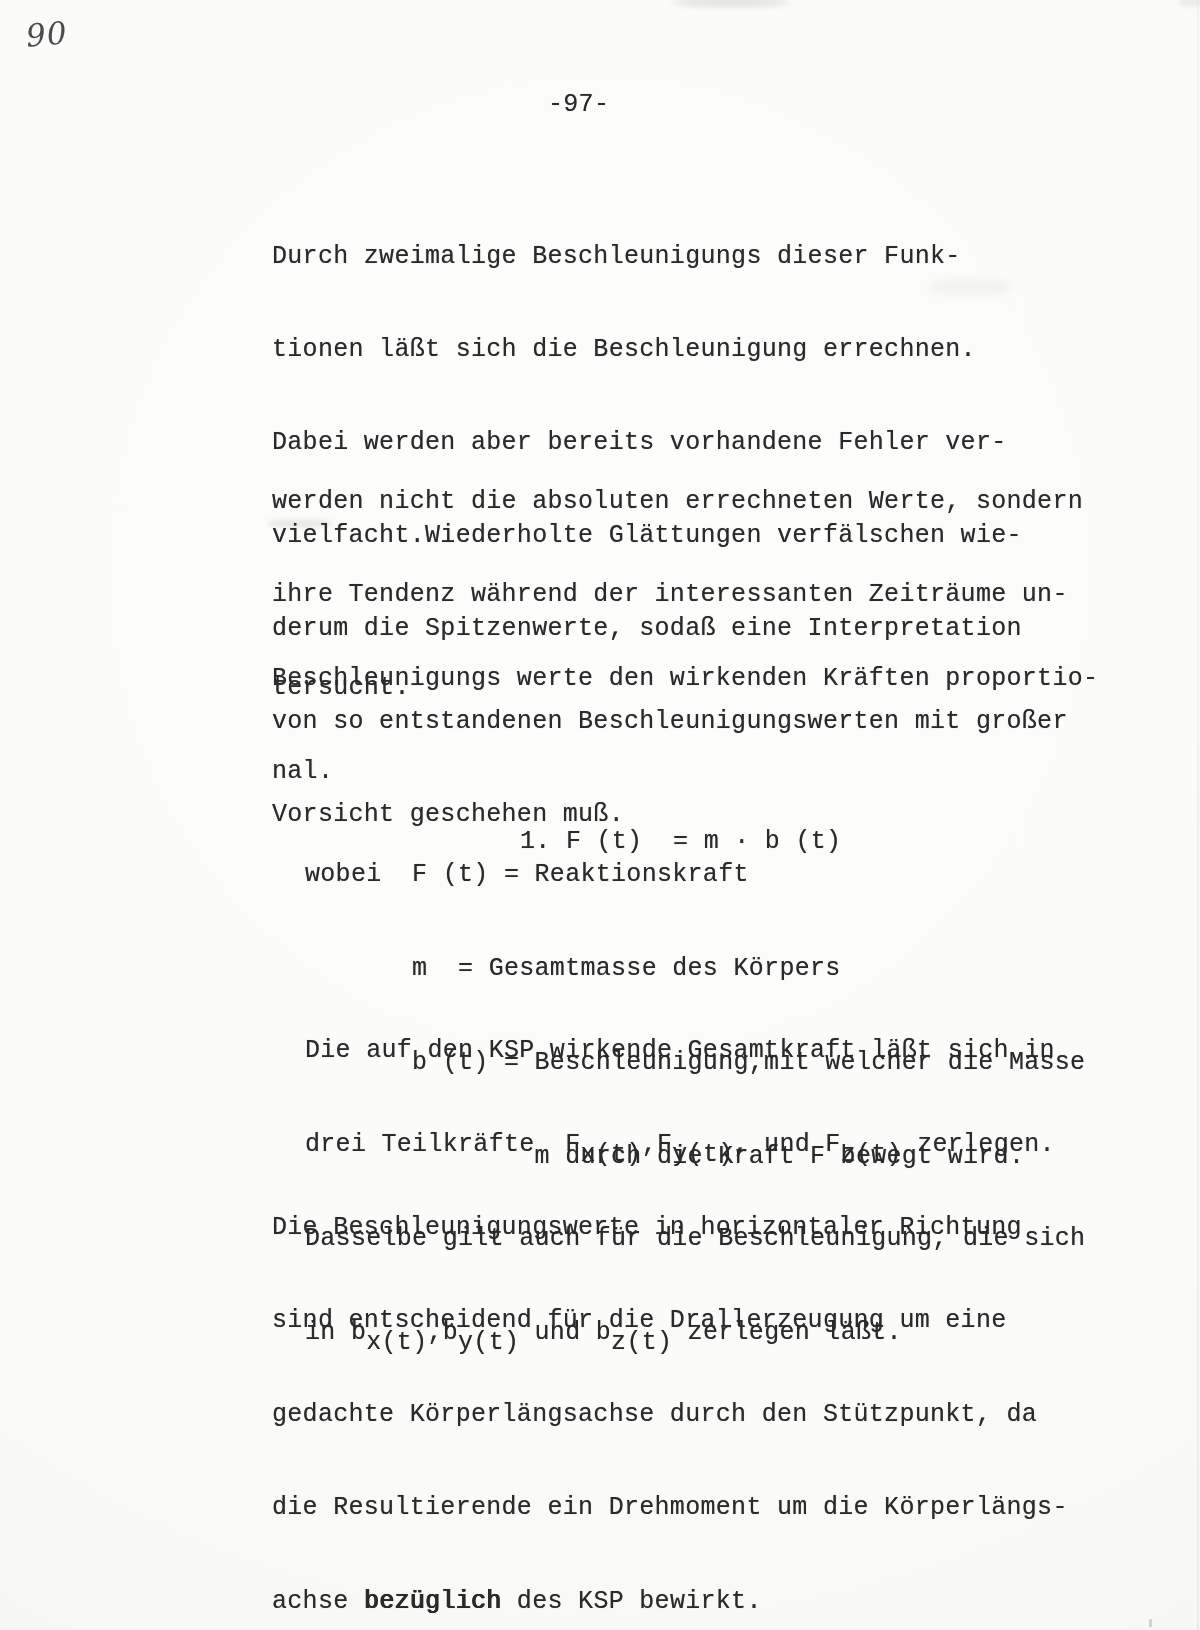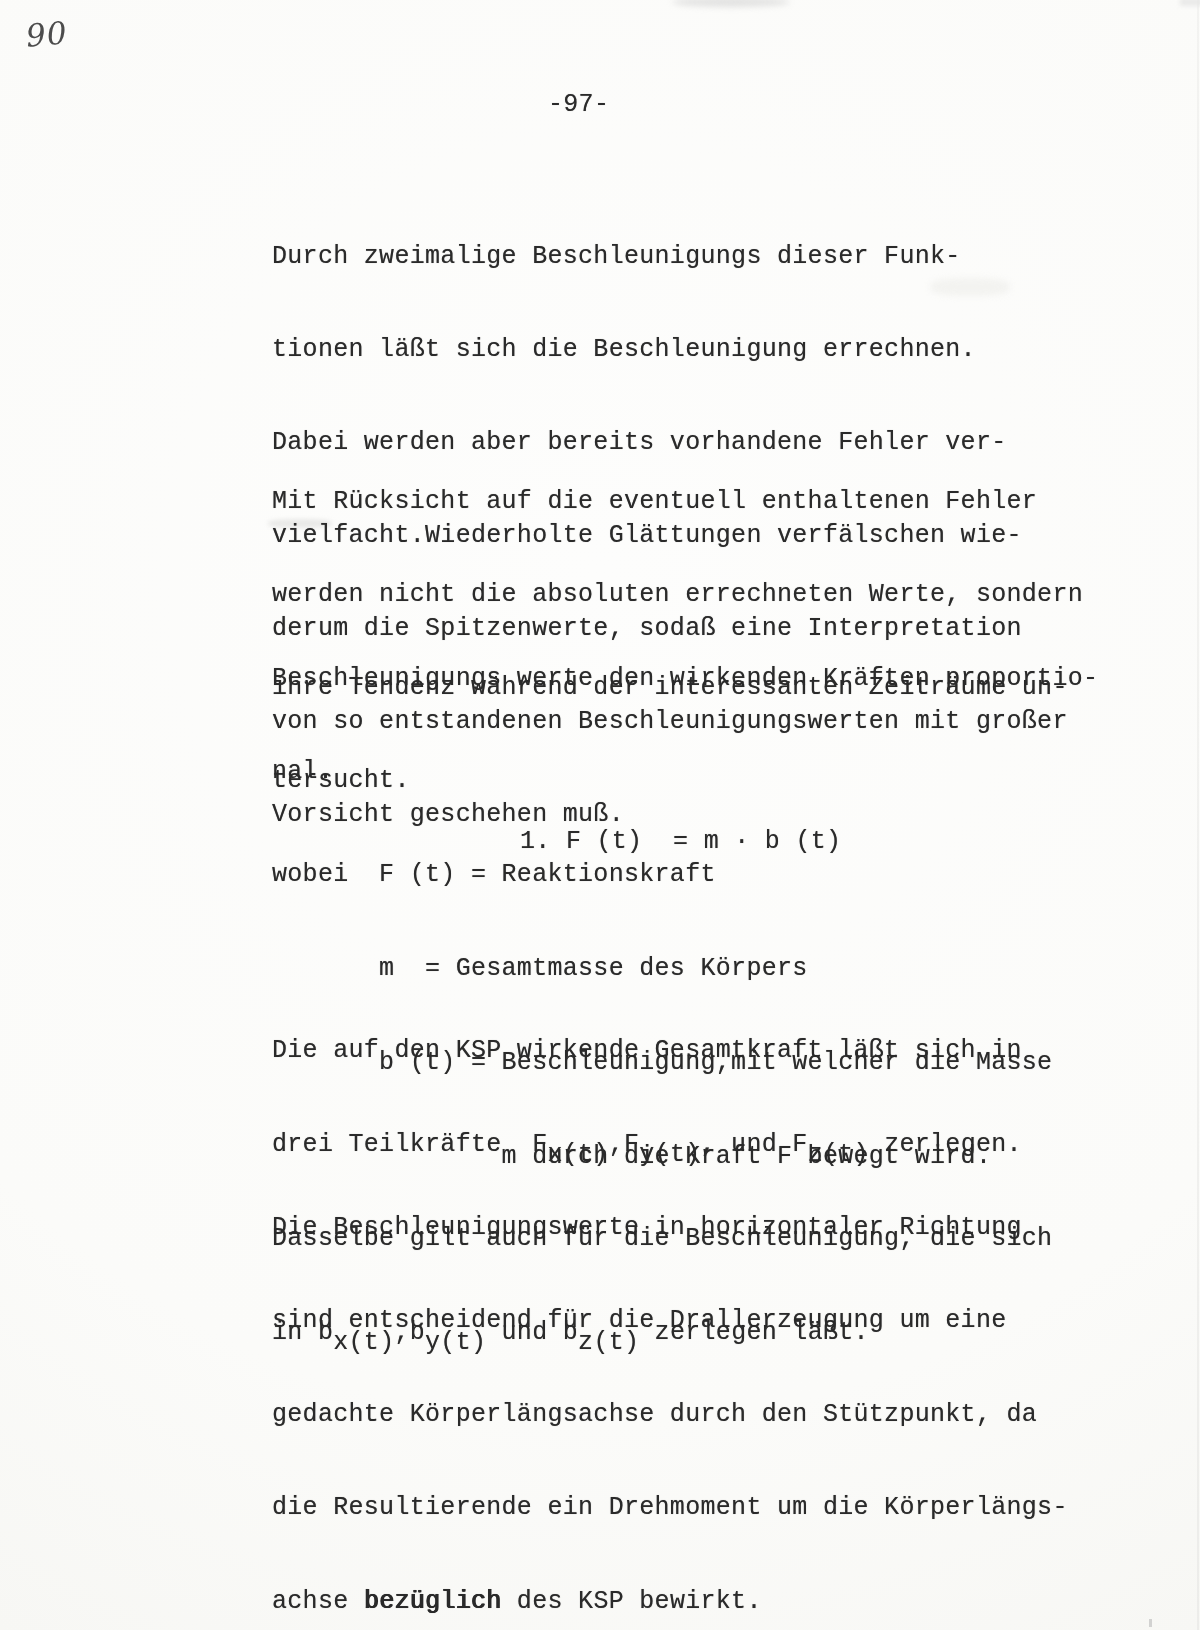--- a/index.html
+++ b/index.html
@@ -14,21 +14,21 @@
   .typew {
     font-family: "Liberation Mono", "DejaVu Sans Mono", monospace;
     font-size: 25px;
     letter-spacing: 0.3px;
     color: #2a2a2a;
     text-shadow: 0 0 0.7px rgba(42,42,42,0.55);
     white-space: pre;
   }
   .block { position: absolute; left: 272px; }
   .line { height: 35px; white-space: pre; }
-  .defs .line, .ksp .line { height: 36px; }
+  .defs .line, .ksp .line { height: 36px; margin-left: 33px; }
   .final .line { height: 35.4px; }
   .formula-line { padding-left: 248px; margin-top: 36px; }
   
   .sb { position: relative; top: 10px; }
   
   .ovs { text-shadow: 0.8px 0 #2a2a2a, -0.4px 0 #2a2a2a, 0 0 0.7px rgba(42,42,42,0.6); }
   .hand {
     position: absolute;
     left: 26px;
     top: 16px;
@@ -86,21 +86,20 @@
     <div class="line">Durch zweimalige Beschleunigungs dieser Funk-</div>
     <div class="line">tionen läßt sich die Beschleunigung errechnen.</div>
     <div class="line">Dabei werden aber bereits vorhandene Fehler ver-</div>
     <div class="line">vielfacht.Wiederholte Glättungen verfälschen wie-</div>
     <div class="line">derum die Spitzenwerte, sodaß eine Interpretation</div>
     <div class="line">von so entstandenen Beschleunigungswerten mit großer</div>
     <div class="line">Vorsicht geschehen muß.</div>
   </div>
 
   <div class="block typew" style="top:429px">
-    <div class="line">Mit Rücksicht auf die eventuell enthaltenen Fehler</div>
     <div class="line">werden nicht die absoluten errechneten Werte, sondern</div>
     <div class="line">ihre Tendenz während der interessanten Zeiträume un-</div>
     <div class="line">tersucht.</div>
   </div>
 
   <div class="block typew" style="top:606px">
     <div class="line">Beschleunigungs werte den wirkenden Kräften proportio-</div>
     <div class="line">nal.</div>
   </div>
 

